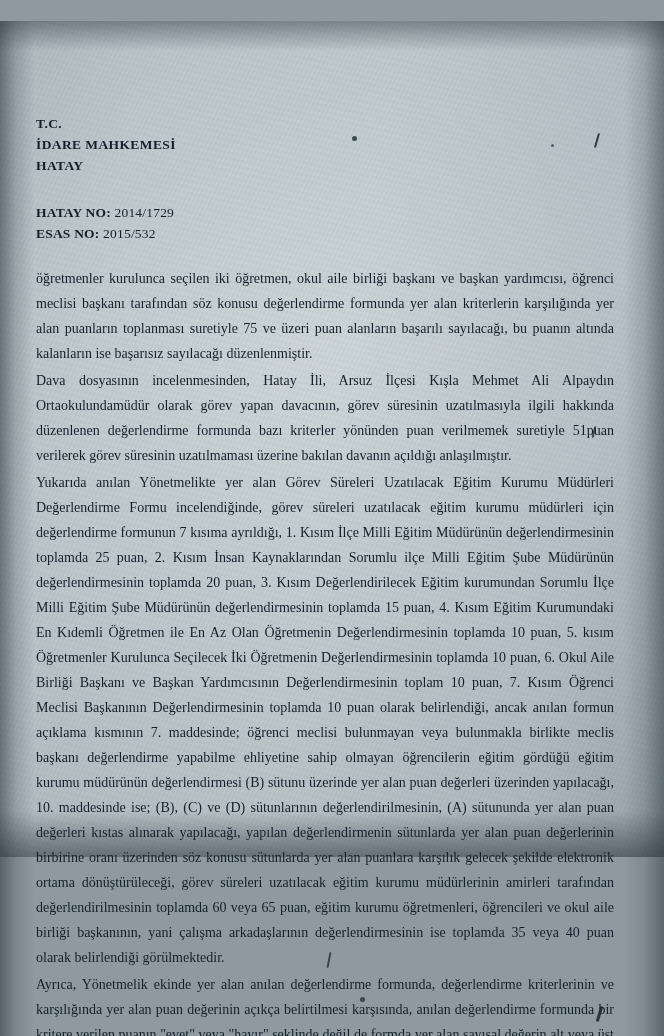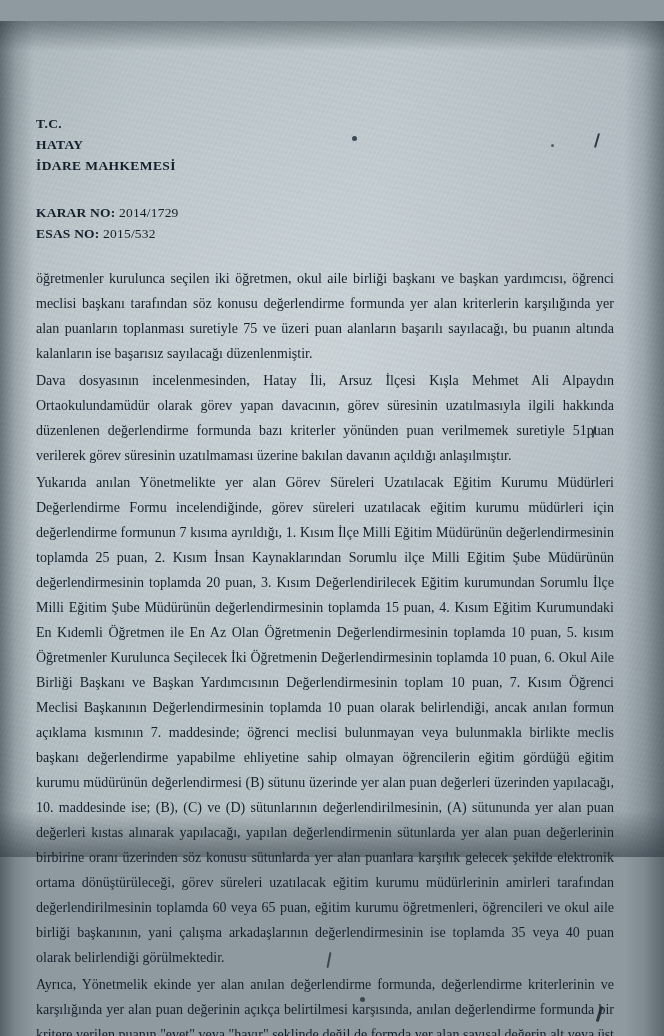--- a/index.html
+++ b/index.html
@@ -159,27 +159,27 @@
 <div id="page">
   <div class="edge edge-left"></div>
   <div class="edge edge-right"></div>
   <div class="edge edge-top"></div>
   <div class="edge edge-bottom"></div>
 
   <div id="content">
 
     <div class="heading">
       <div>T.C.</div>
+      <div>İDARE MAHKEMESİ</div>
       <div>HATAY</div>
-      <div>İDARE MAHKEMESİ</div>
     </div>
 
     <div class="case-block">
       <div>
-        <span>KARAR NO:</span>
+        <span>HATAY NO:</span>
         <span class="num">2014/1729</span>
       </div>
       <div>
         <span>ESAS NO:</span>
         <span class="num">2015/532</span>
       </div>
     </div>
 
     <div class="body-text">
       <p>öğretmenler kurulunca seçilen iki öğretmen, okul aile birliği başkanı ve başkan yardımcısı, öğrenci meclisi başkanı tarafından söz konusu değerlendirme formunda yer alan kriterlerin karşılığında yer alan puanların toplanması suretiyle 75 ve üzeri puan alanların başarılı sayılacağı, bu puanın altında kalanların ise başarısız sayılacağı düzenlenmiştir.</p>

